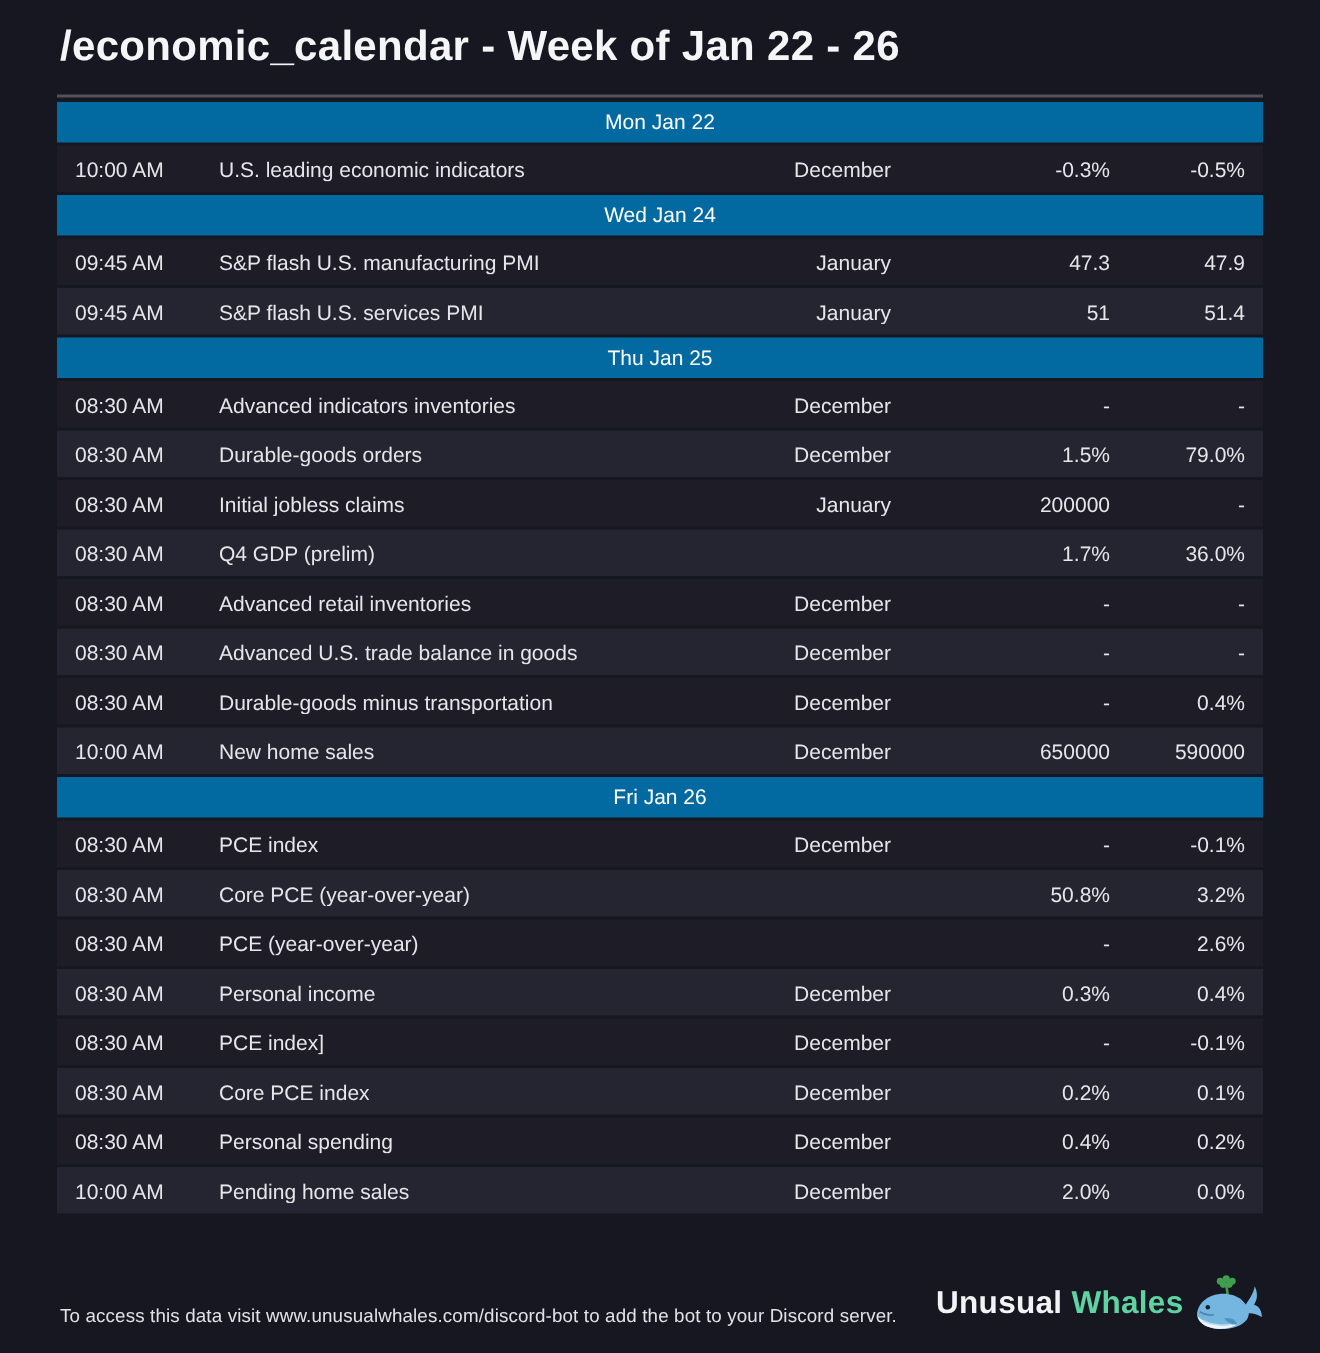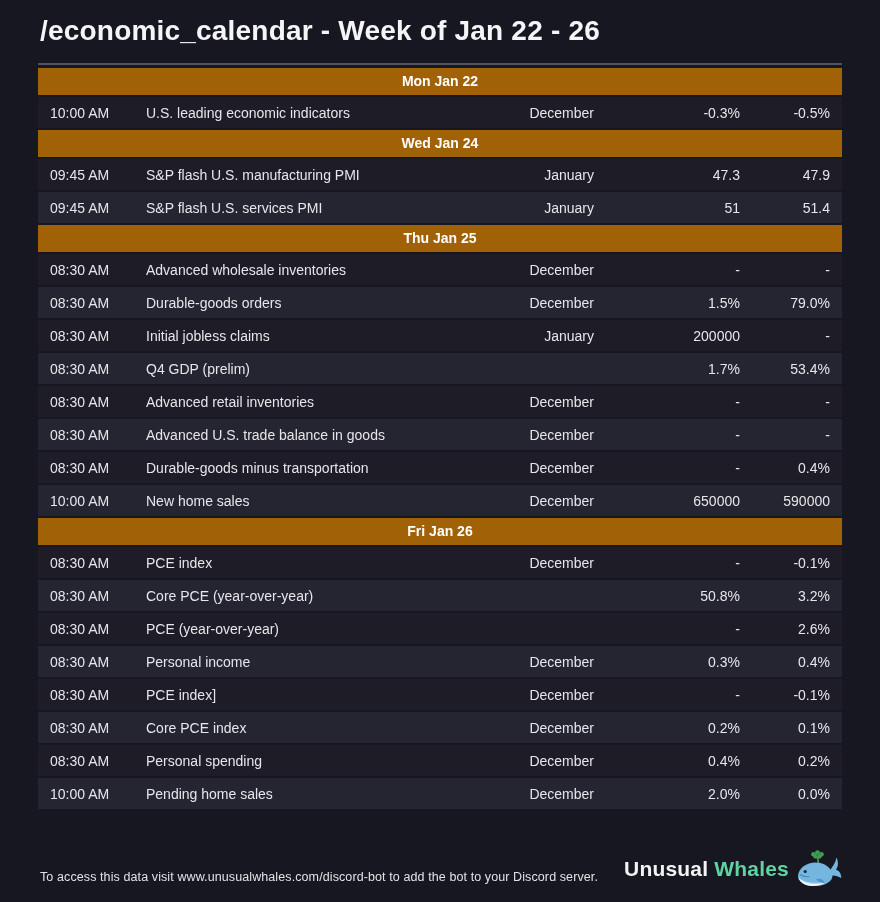--- a/index.html
+++ b/index.html
@@ -41,23 +41,23 @@
   .th-right { text-align: right; }
   .thead-divider {
     height: 2px;
     background: #52525f;
     margin-bottom: 3px;
   }
   .section-row {
     height: 27px;
     line-height: 27px;
     text-align: center;
-    background: #a16207;
+    background: #0369a1;
     color: #ffffff;
-    font-weight: bold;
+    font-weight: normal;
     font-size: 14px;
     margin-bottom: 2px;
   }
   .data-row {
     display: grid;
     grid-template-columns: 96px 1fr 150px 146px 90px;
     height: 31px;
     align-items: center;
     background: #1d1c27;
     padding: 0 12px;
@@ -133,21 +133,21 @@
         <div class="data-row alt">
           <div class="cell cell-time">09:45 AM</div>
           <div class="cell cell-report">S&amp;P flash U.S. services PMI</div>
           <div class="cell cell-period">January</div>
           <div class="cell cell-median_forecast">51</div>
           <div class="cell cell-previous">51.4</div>
         </div>
         <div class="section-row">Thu Jan 25</div>
         <div class="data-row">
           <div class="cell cell-time">08:30 AM</div>
-          <div class="cell cell-report">Advanced wholesale inventories</div>
+          <div class="cell cell-report">Advanced indicators inventories</div>
           <div class="cell cell-period">December</div>
           <div class="cell cell-median_forecast">-</div>
           <div class="cell cell-previous">-</div>
         </div>
         <div class="data-row alt">
           <div class="cell cell-time">08:30 AM</div>
           <div class="cell cell-report">Durable-goods orders</div>
           <div class="cell cell-period">December</div>
           <div class="cell cell-median_forecast">1.5%</div>
           <div class="cell cell-previous">79.0%</div>
@@ -157,21 +157,21 @@
           <div class="cell cell-report">Initial jobless claims</div>
           <div class="cell cell-period">January</div>
           <div class="cell cell-median_forecast">200000</div>
           <div class="cell cell-previous">-</div>
         </div>
         <div class="data-row alt">
           <div class="cell cell-time">08:30 AM</div>
           <div class="cell cell-report">Q4 GDP (prelim)</div>
           <div class="cell cell-period"></div>
           <div class="cell cell-median_forecast">1.7%</div>
-          <div class="cell cell-previous">53.4%</div>
+          <div class="cell cell-previous">36.0%</div>
         </div>
         <div class="data-row">
           <div class="cell cell-time">08:30 AM</div>
           <div class="cell cell-report">Advanced retail inventories</div>
           <div class="cell cell-period">December</div>
           <div class="cell cell-median_forecast">-</div>
           <div class="cell cell-previous">-</div>
         </div>
         <div class="data-row alt">
           <div class="cell cell-time">08:30 AM</div>

